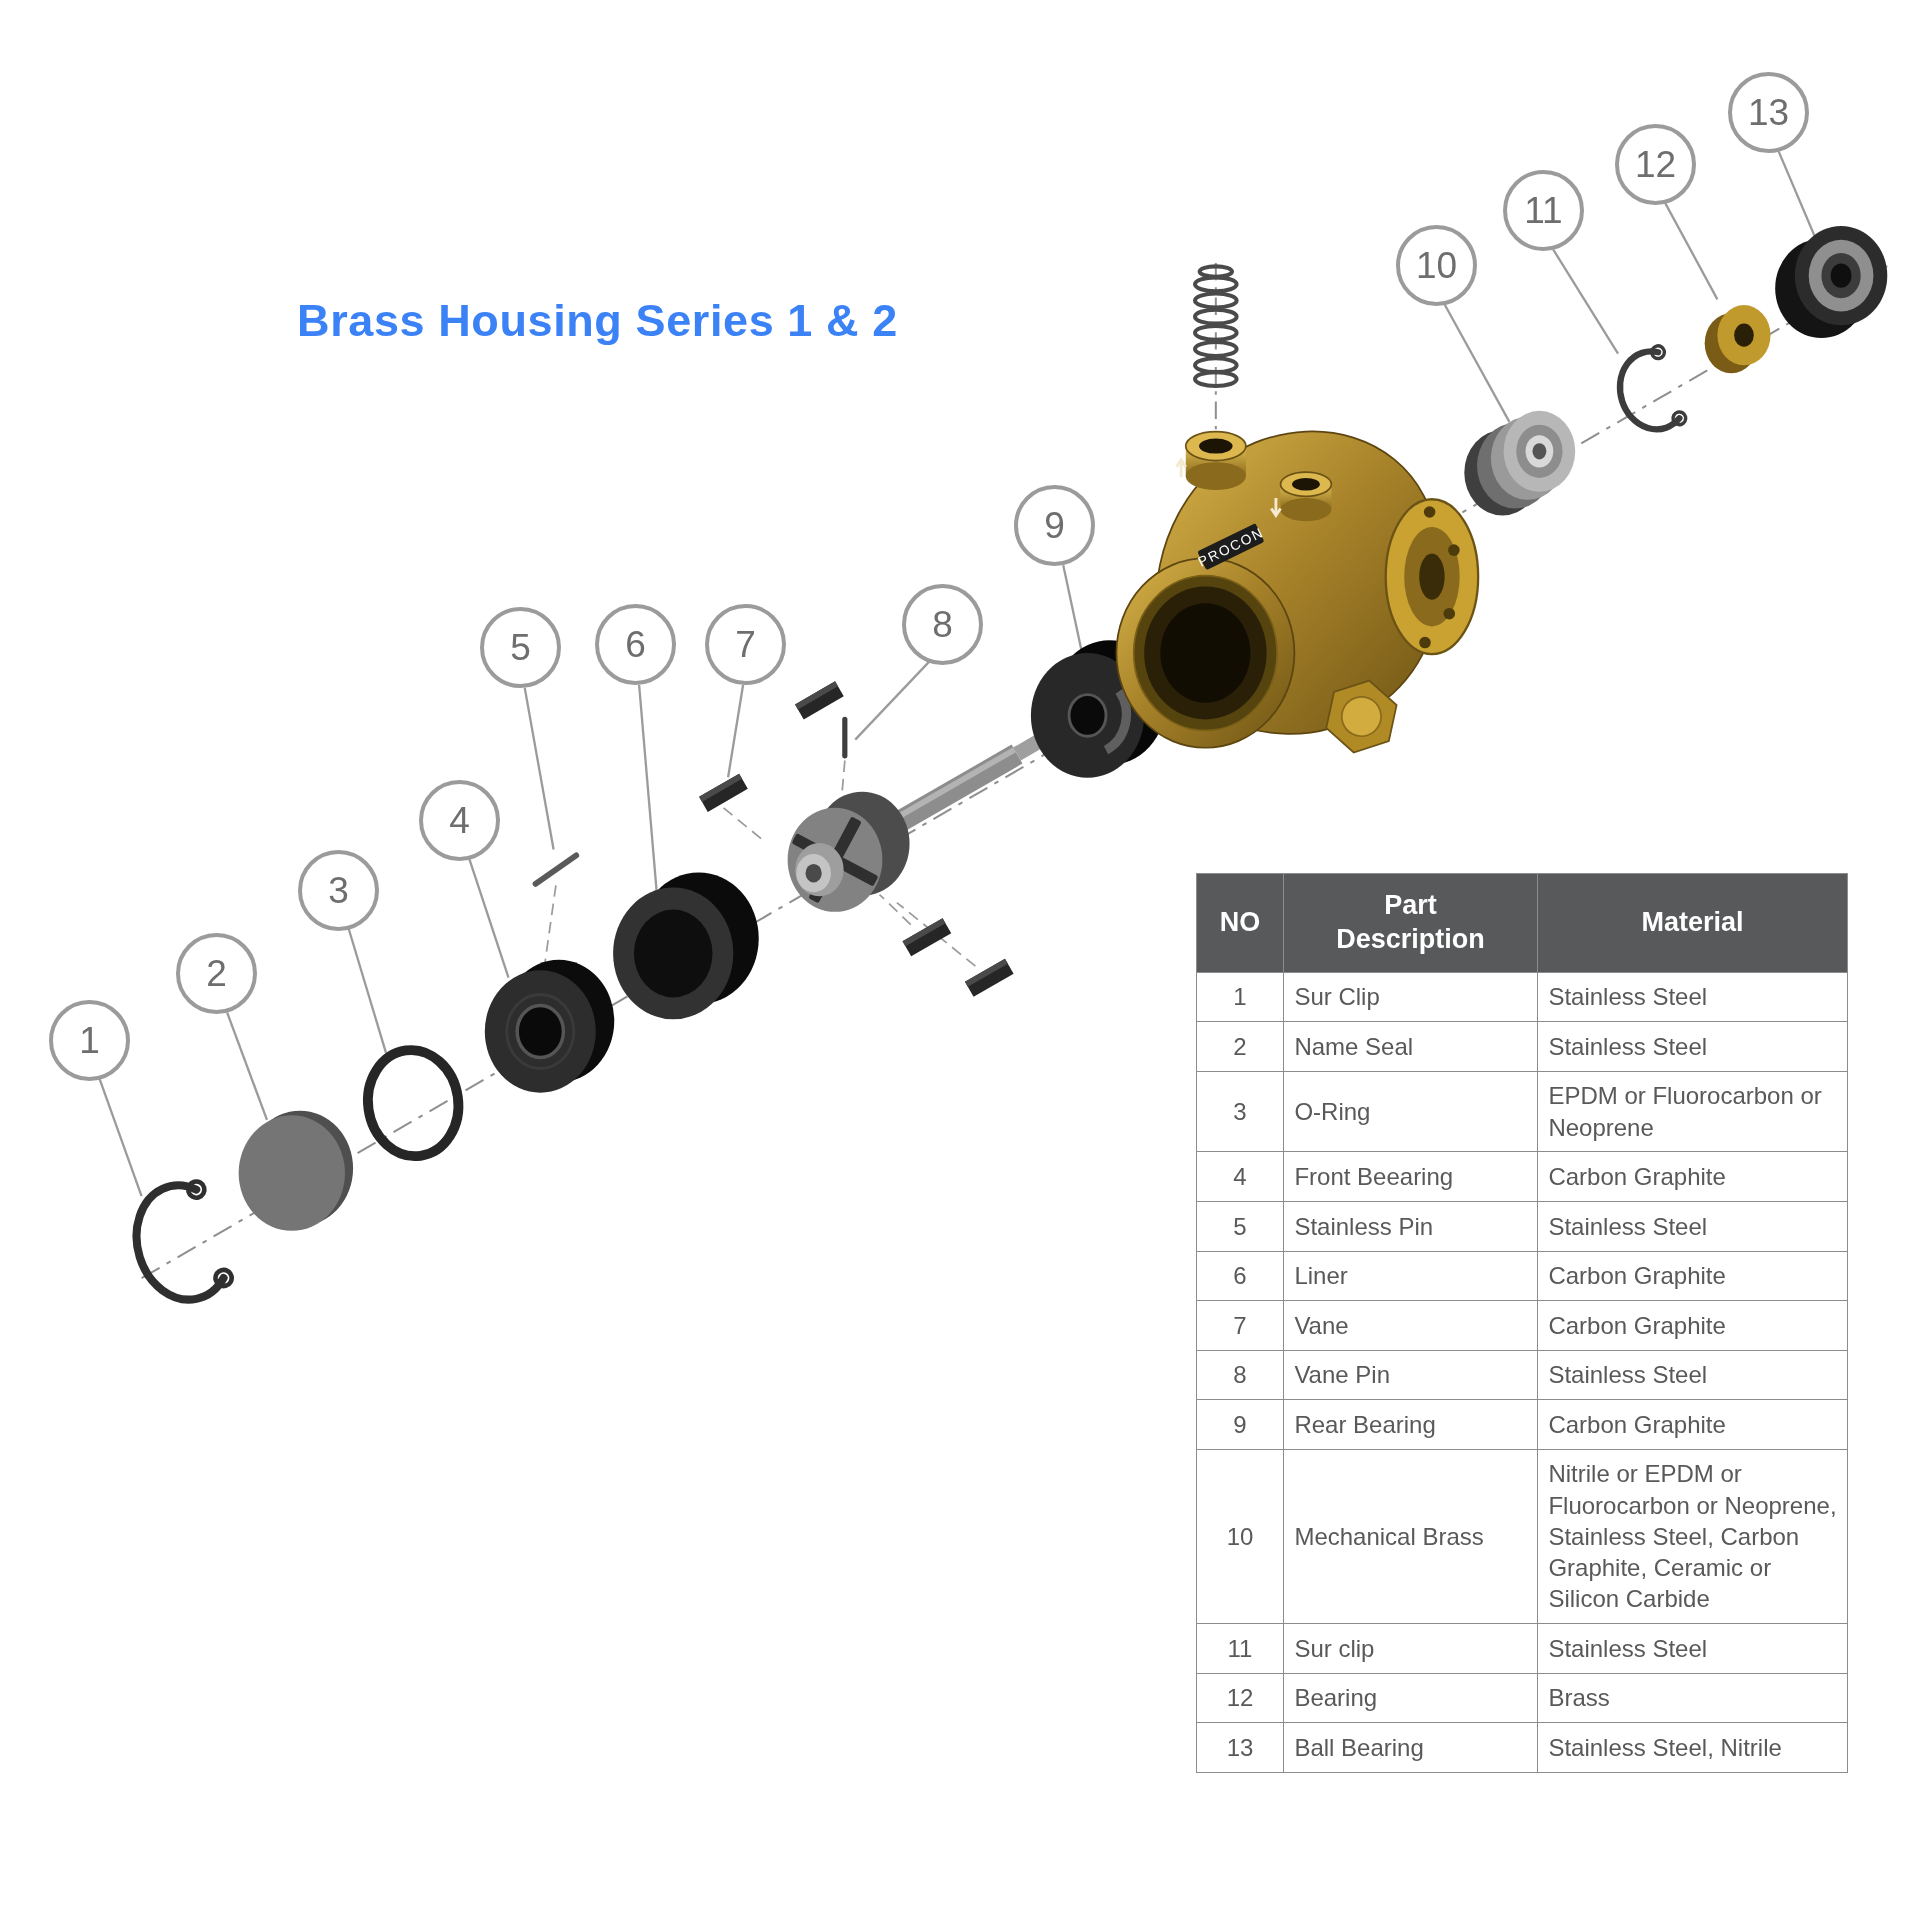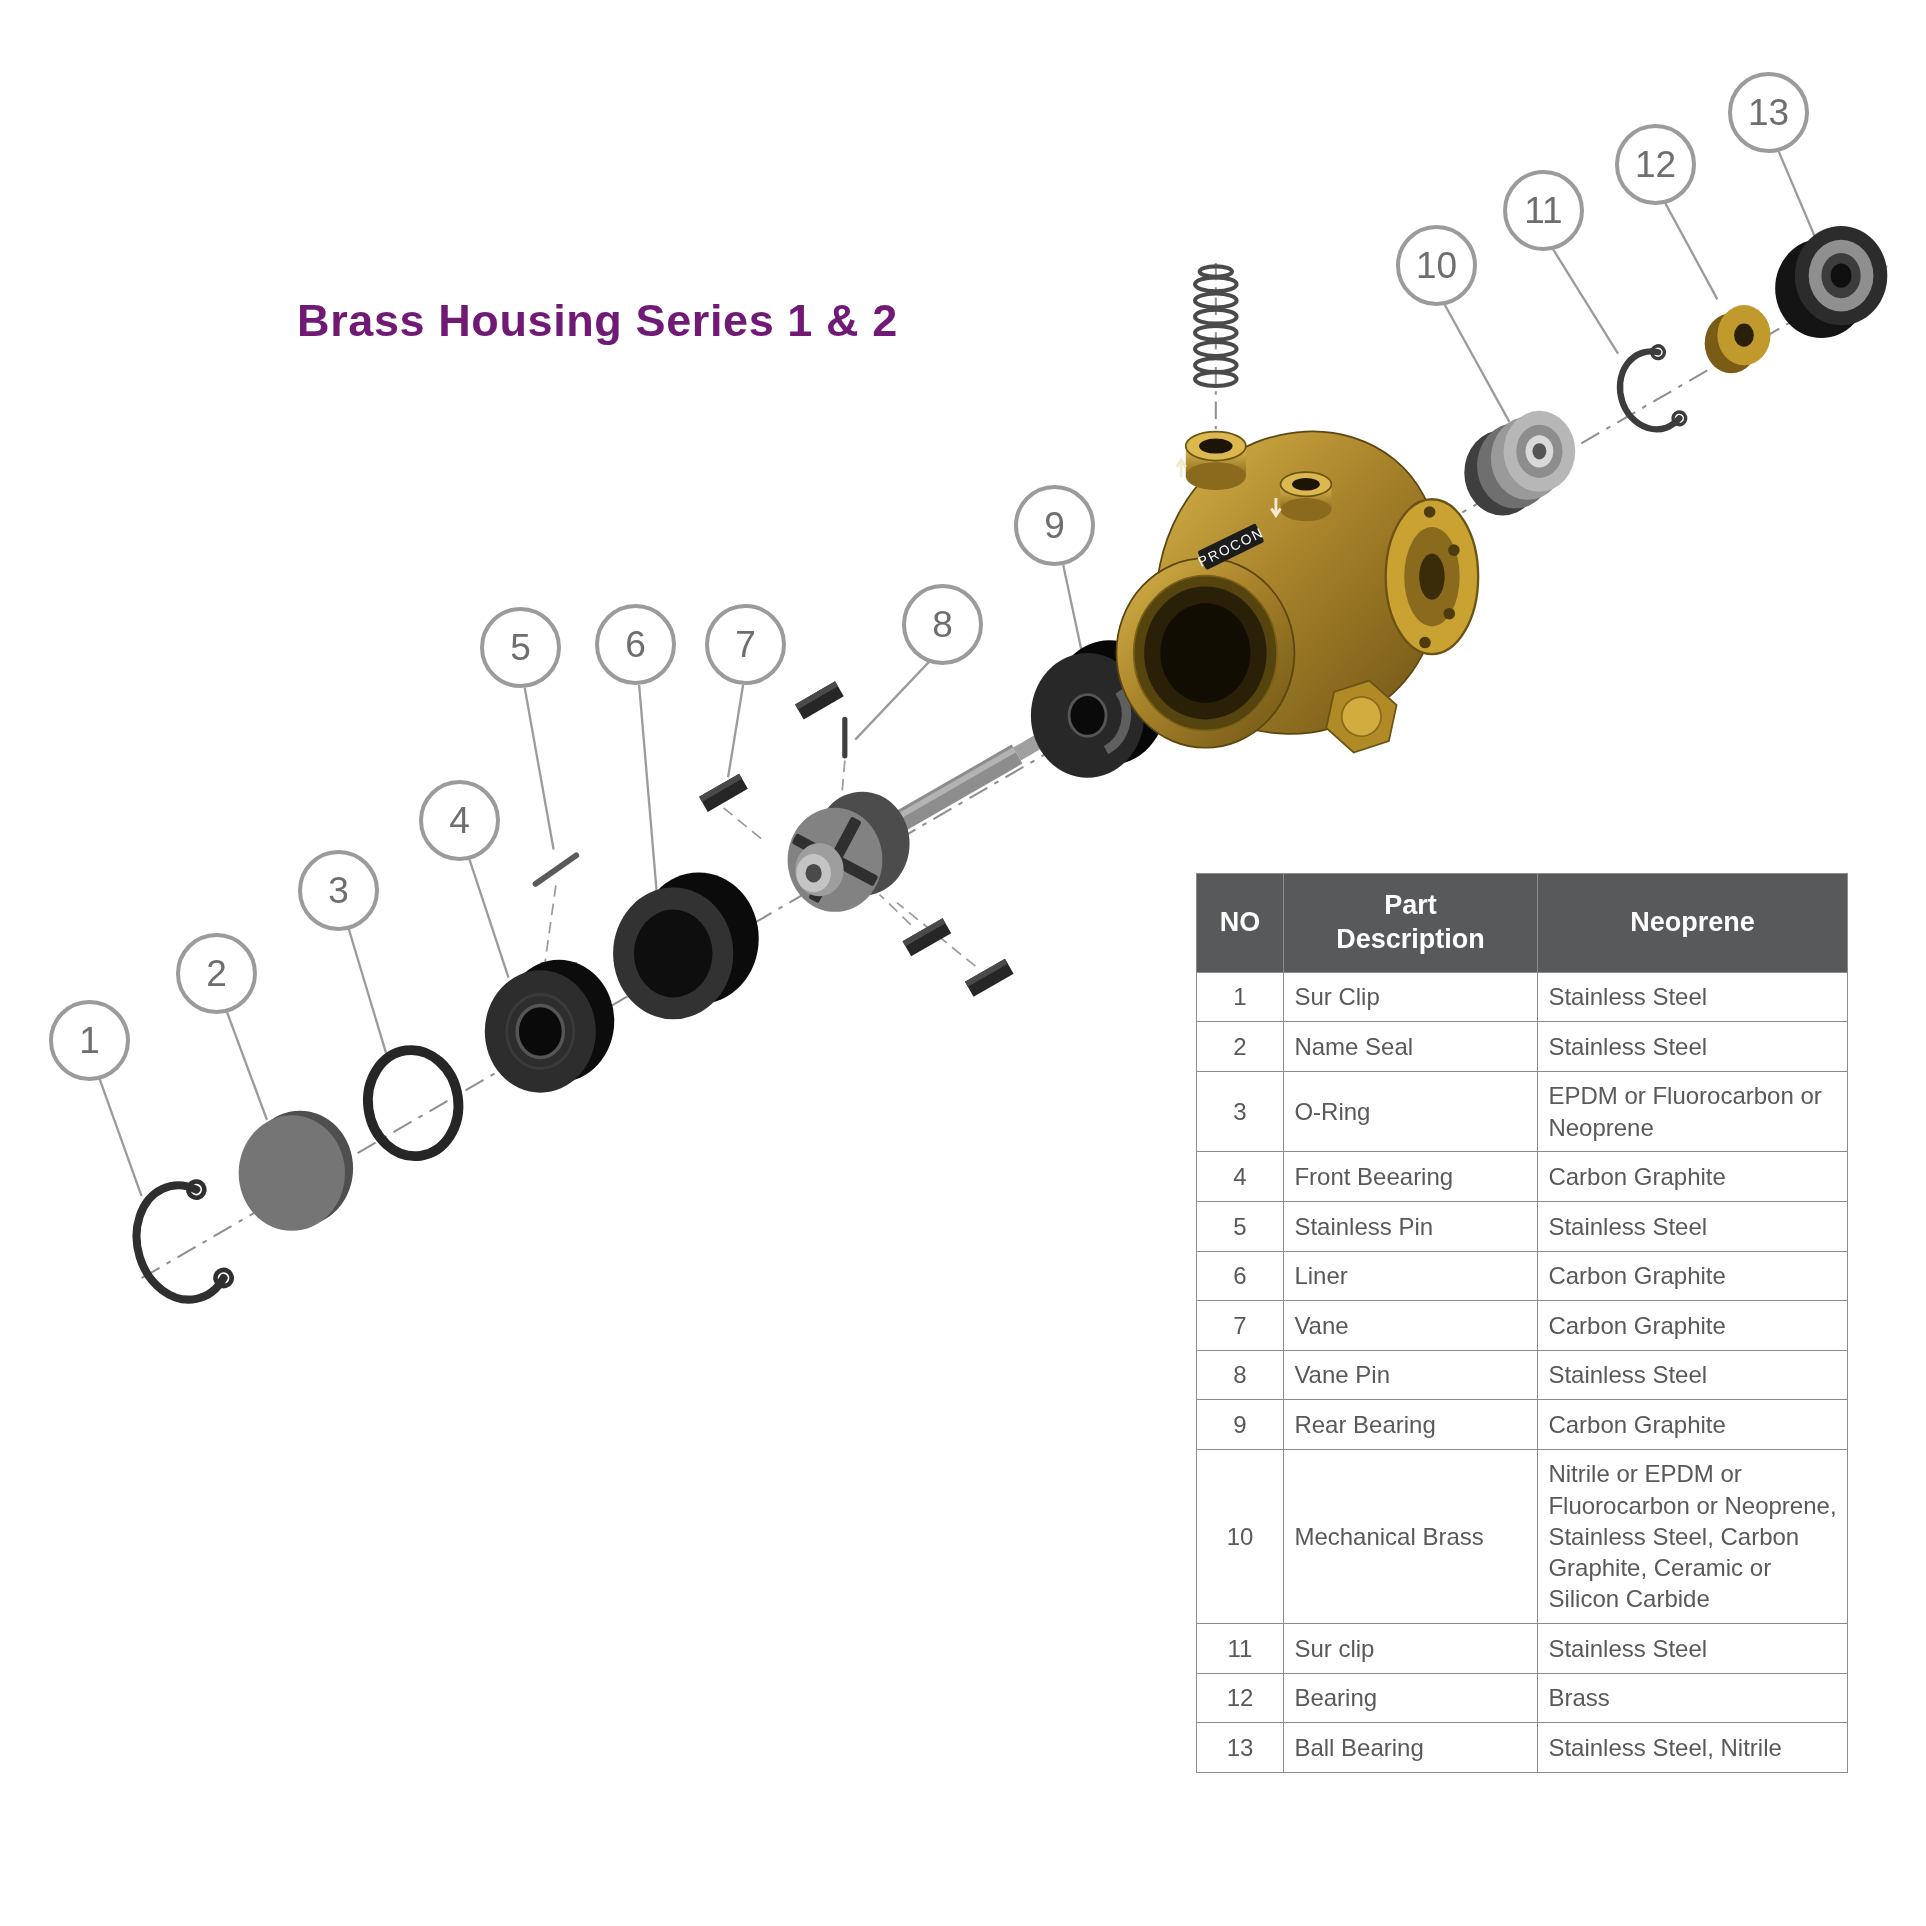--- a/index.html
+++ b/index.html
@@ -1,20 +1,20 @@
 <!DOCTYPE html>
 <html style="font-size:9.2px"><head>
 <meta charset="utf-8">
 <style>
   html,body{margin:0;padding:0;background:#ffffff;}
   .page{position:relative;width:1926px;height:1926px;background:#ffffff;overflow:hidden;
         font-family:"Liberation Sans",sans-serif;}
   .diagram{position:absolute;left:0;top:0;width:1926px;height:1926px;}
   .title{position:absolute;left:196px;top:289px;width:803px;text-align:center;
-         font-weight:bold;font-size:45px;line-height:1.42;color:#701a75;letter-spacing:0.6px;}
+         font-weight:bold;font-size:45px;line-height:1.42;color:#3b82f6;letter-spacing:0.6px;}
   .callout{position:absolute;width:81px;height:81px;box-sizing:border-box;
            border:4px solid #9b9b9b;border-radius:50%;background:#ffffff;
            display:flex;align-items:center;justify-content:center;
            font-size:37px;color:#6e6e6e;}
   .parts-table{position:absolute;left:1196px;top:873px;width:651px;
                border-collapse:collapse;table-layout:fixed;background:#4c1d95;
                color:#595959;font-size:24px;}
   .parts-table th,.parts-table td{border:1.7px solid #8c8c8c;}
   .parts-table th{background:#58595b;color:#ffffff;font-size:27px;font-weight:600;
                   padding:15px 4.6px;text-align:center;line-height:1.25;}
@@ -277,21 +277,21 @@
   <table class="parts-table">
     <colgroup>
         <col style="width:87px">
         <col style="width:254px">
         <col style="width:310px">
       </colgroup>
     <thead>
       <tr>
         <th><span class="hdr">NO</span></th>
         <th><span class="hdr">Part Description</span></th>
-        <th><span class="hdr">Neoprene</span></th>
+        <th><span class="hdr">Material</span></th>
       </tr>
     </thead>
     <tbody>
       <tr>
           <td class="c-no">1</td>
           <td>Sur Clip</td>
           <td>Stainless Steel</td>
         </tr>
       <tr>
           <td class="c-no">2</td>

